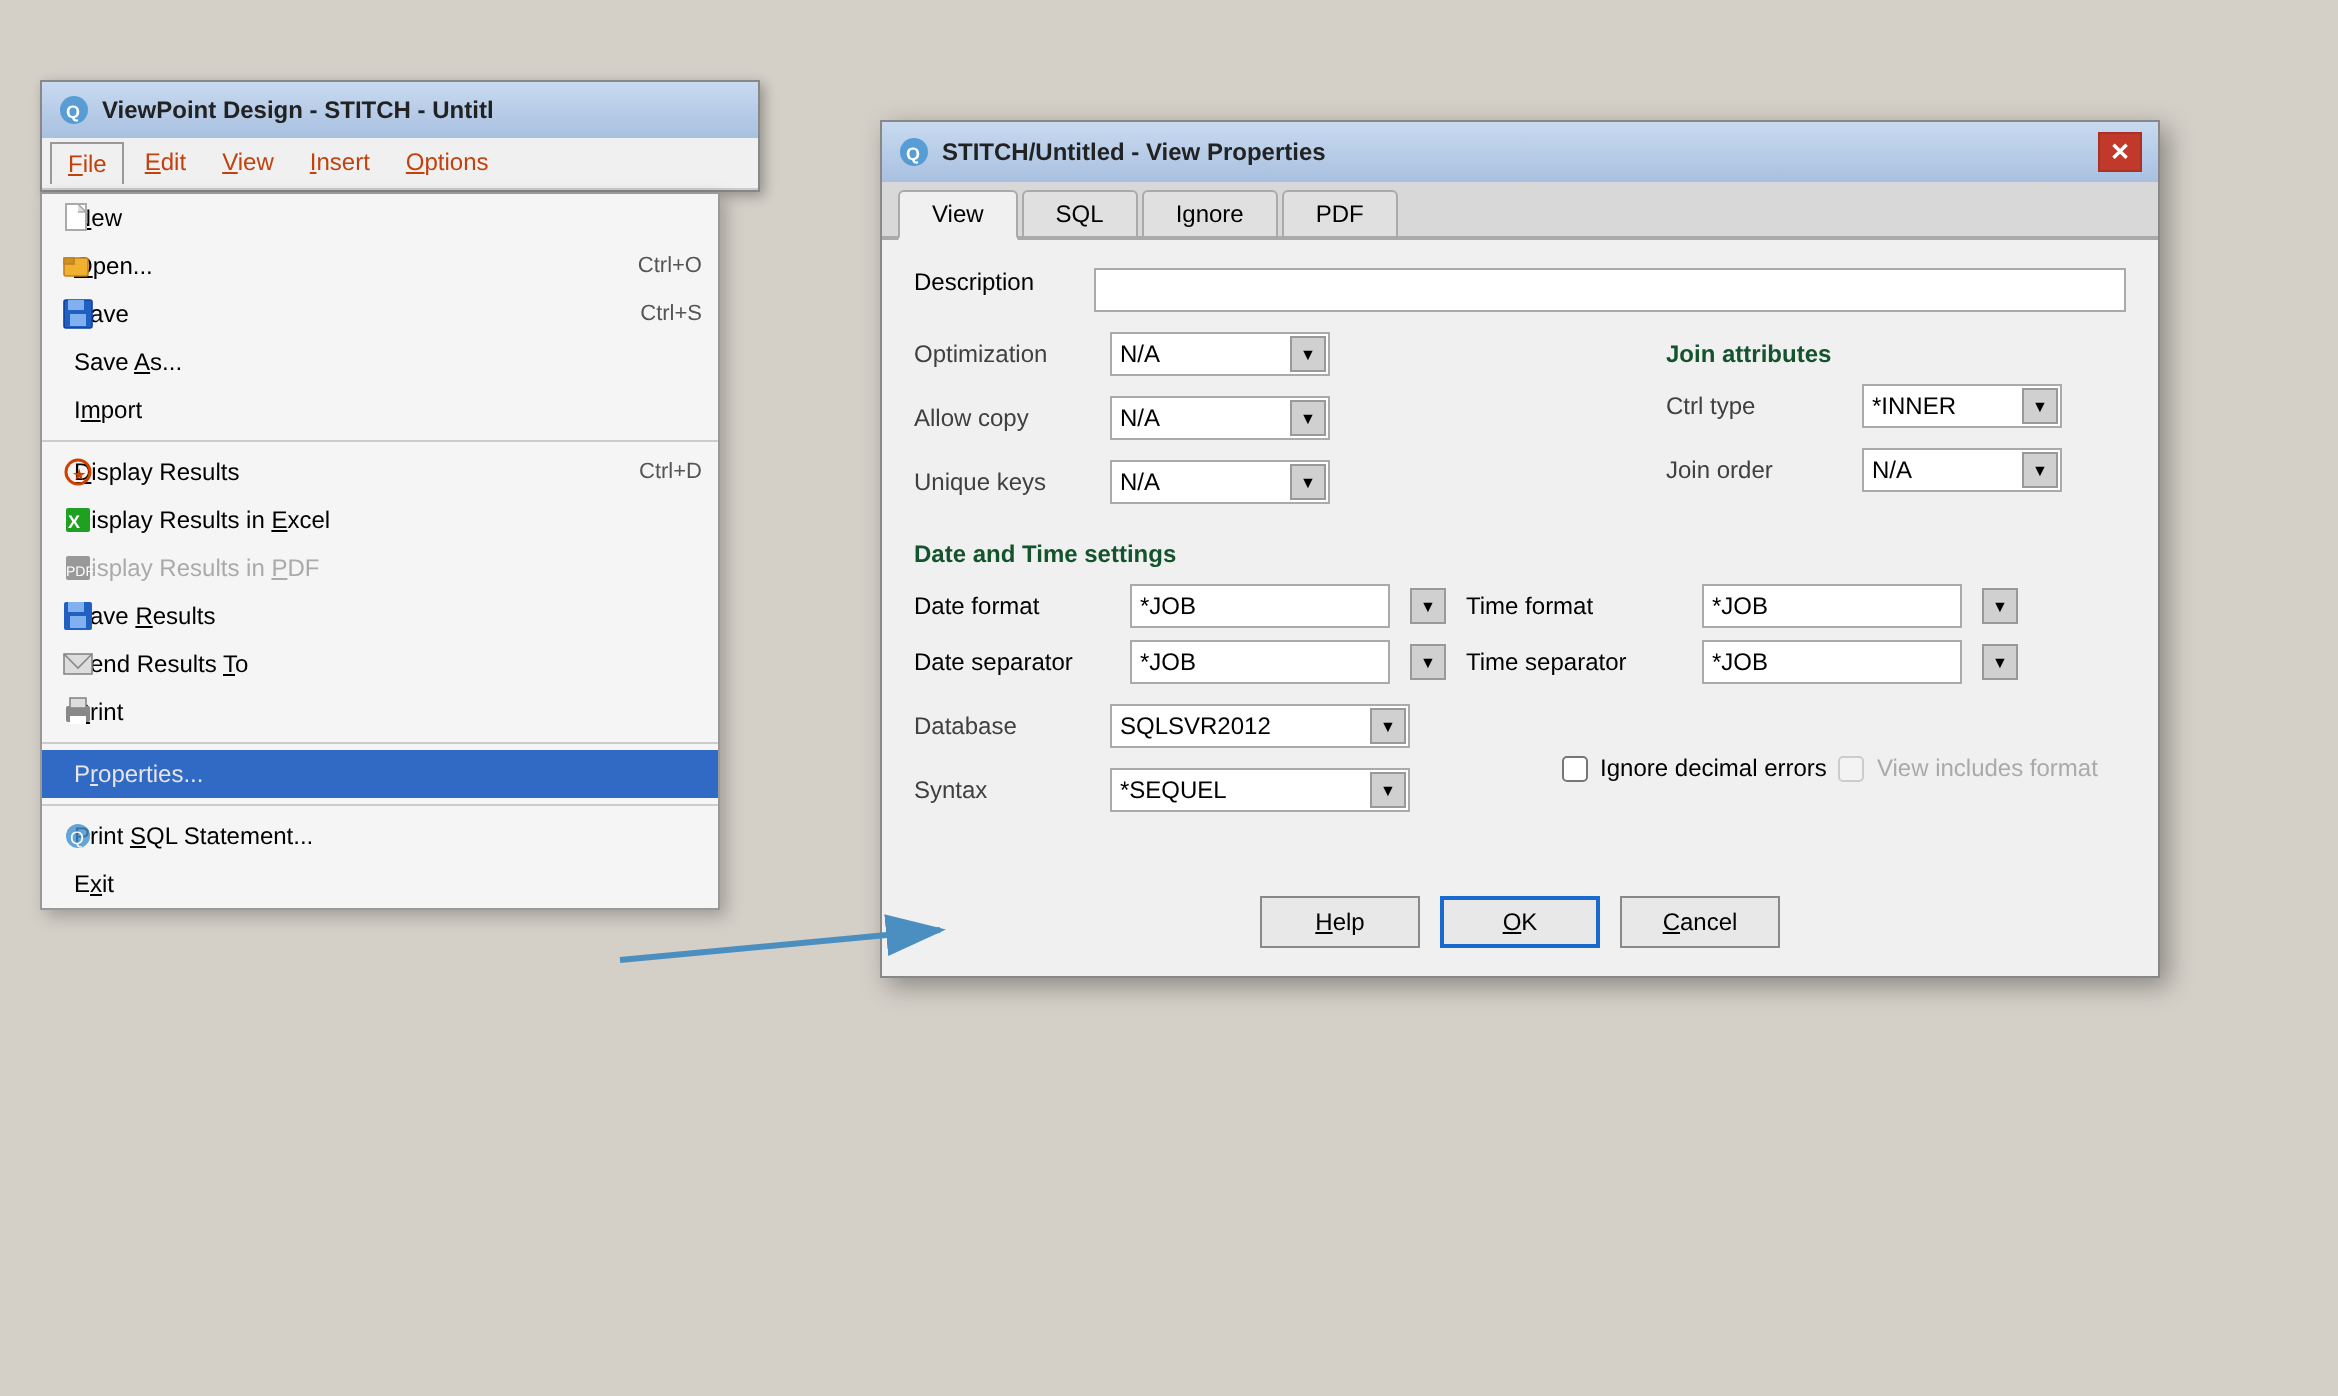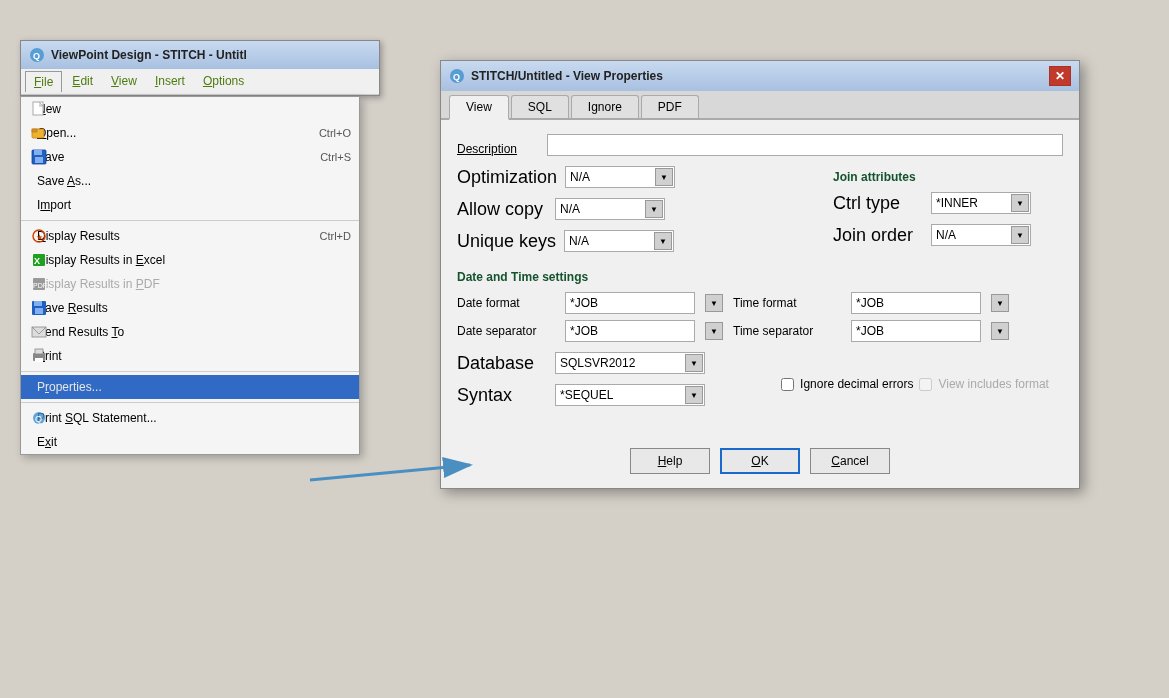--- a/index.html
+++ b/index.html
@@ -44,21 +44,21 @@
       background: #f0f0f0;
       border-bottom: 1px solid #ccc;
       display: flex;
       gap: 2px;
       padding: 2px 4px;
     }
     .menubar-item {
       padding: 3px 8px;
       cursor: pointer;
       font-size: 12px;
-      color: #4d7c0f;
+      color: #c2410c;
     }
     .menubar-item.active {
       background: #f0f0f0;
       border: 1px solid #999;
       border-bottom: none;
     }
     .underline { text-decoration: underline; }
 
     
     .dropdown-menu {
@@ -197,22 +197,22 @@
       background: #f0f0f0;
     }
 
     .form-row {
       display: flex;
       align-items: center;
       margin-bottom: 10px;
       gap: 8px;
     }
     .form-label {
-      font-size: 18px;
-      color: #000000;
+      font-size: 12px;
+      color: #404040;
       min-width: 90px;
     }
 
     
     .section-header {
       font-weight: bold;
       font-size: 12px;
       color: #14532d;
       margin-bottom: 8px;
       margin-top: 4px;
@@ -255,23 +255,22 @@
       border: 1px solid #999;
       display: flex;
       align-items: center;
       justify-content: center;
       pointer-events: none;
       font-size: 8px;
     }
 
     .description-row {
       display: flex;
-      align-items: flex-end;
+      align-items: flex-start;
       margin-bottom: 10px;
-      text-decoration: underline;
     }
     .description-label {
       min-width: 90px;
       font-size: 12px;
     }
     .description-input {
       flex: 1;
       height: 22px;
       border: 1px solid #aaa;
       background: white;

